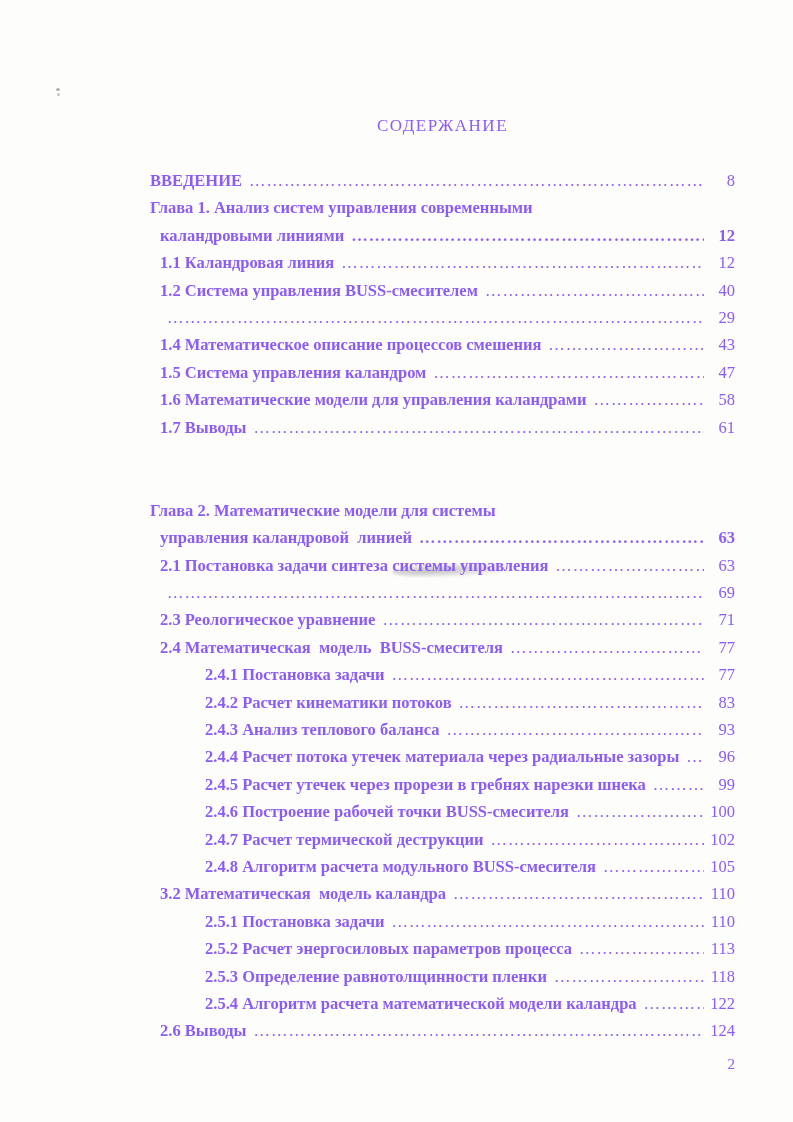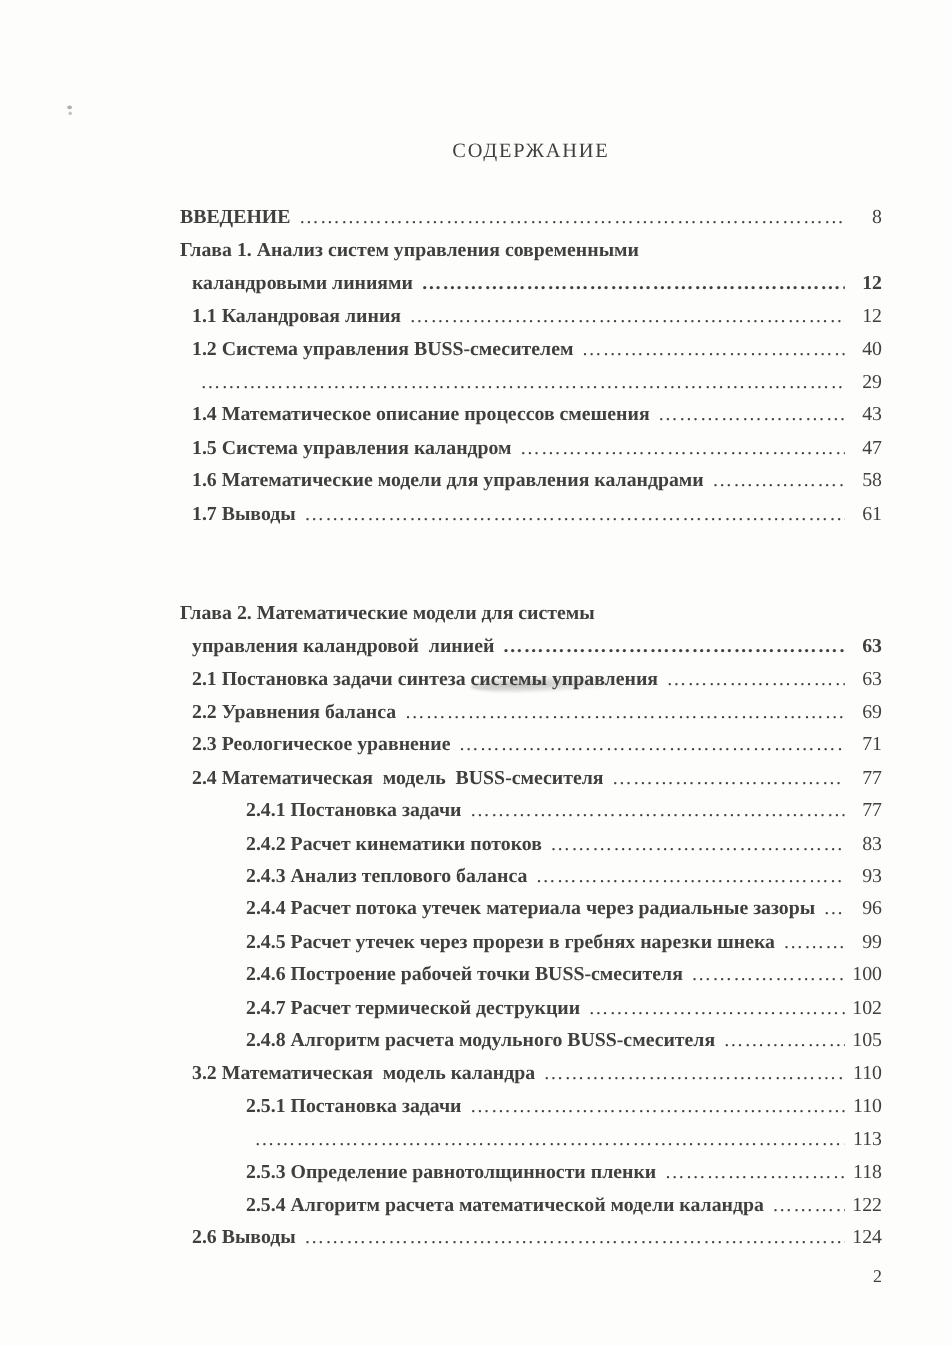--- a/index.html
+++ b/index.html
@@ -6,21 +6,21 @@
   html, body { width: 793px; height: 1122px; }
   body {
     background: #ffffff;
     font-family: "Liberation Serif", serif;
   }
   .sheet {
     position: relative;
     width: 793px;
     height: 1122px;
     background: #fdfdfb;
-    color: #404040;
+    color: #8b5cf6;
     overflow: hidden;
   }
   .doc-title {
     position: absolute;
     top: 116px;
     left: 150px;
     right: 58px;
     text-align: center;
     font-size: 17px;
     font-weight: 400;
@@ -145,21 +145,20 @@
         <span class="label">управления каландровой  линией</span>
         <span class="leader">……………………………………………………………………………………………………………………………………………………………………………………………………………………</span>
         <span class="pg">63</span>
       </div>
       <div class="row ind1">
         <span class="label">2.1 Постановка задачи синтеза системы управления</span>
         <span class="leader">……………………………………………………………………………………………………………………………………………………………………………………………………………………</span>
         <span class="pg">63</span>
       </div>
       <div class="row ind1">
-        <span class="label">2.2 Уравнения баланса</span>
         <span class="leader">……………………………………………………………………………………………………………………………………………………………………………………………………………………</span>
         <span class="pg">69</span>
       </div>
       <div class="row ind1">
         <span class="label">2.3 Реологическое уравнение</span>
         <span class="leader">……………………………………………………………………………………………………………………………………………………………………………………………………………………</span>
         <span class="pg">71</span>
       </div>
       <div class="row ind1">
         <span class="label">2.4 Математическая  модель  BUSS-смесителя</span>
@@ -210,20 +209,21 @@
         <span class="label">3.2 Математическая  модель каландра</span>
         <span class="leader">……………………………………………………………………………………………………………………………………………………………………………………………………………………</span>
         <span class="pg">110</span>
       </div>
       <div class="row ind2">
         <span class="label">2.5.1 Постановка задачи</span>
         <span class="leader">……………………………………………………………………………………………………………………………………………………………………………………………………………………</span>
         <span class="pg">110</span>
       </div>
       <div class="row ind2">
+        <span class="label">2.5.2 Расчет энергосиловых параметров процесса</span>
         <span class="leader">……………………………………………………………………………………………………………………………………………………………………………………………………………………</span>
         <span class="pg">113</span>
       </div>
       <div class="row ind2">
         <span class="label">2.5.3 Определение равнотолщинности пленки</span>
         <span class="leader">……………………………………………………………………………………………………………………………………………………………………………………………………………………</span>
         <span class="pg">118</span>
       </div>
       <div class="row ind2">
         <span class="label">2.5.4 Алгоритм расчета математической модели каландра</span>

